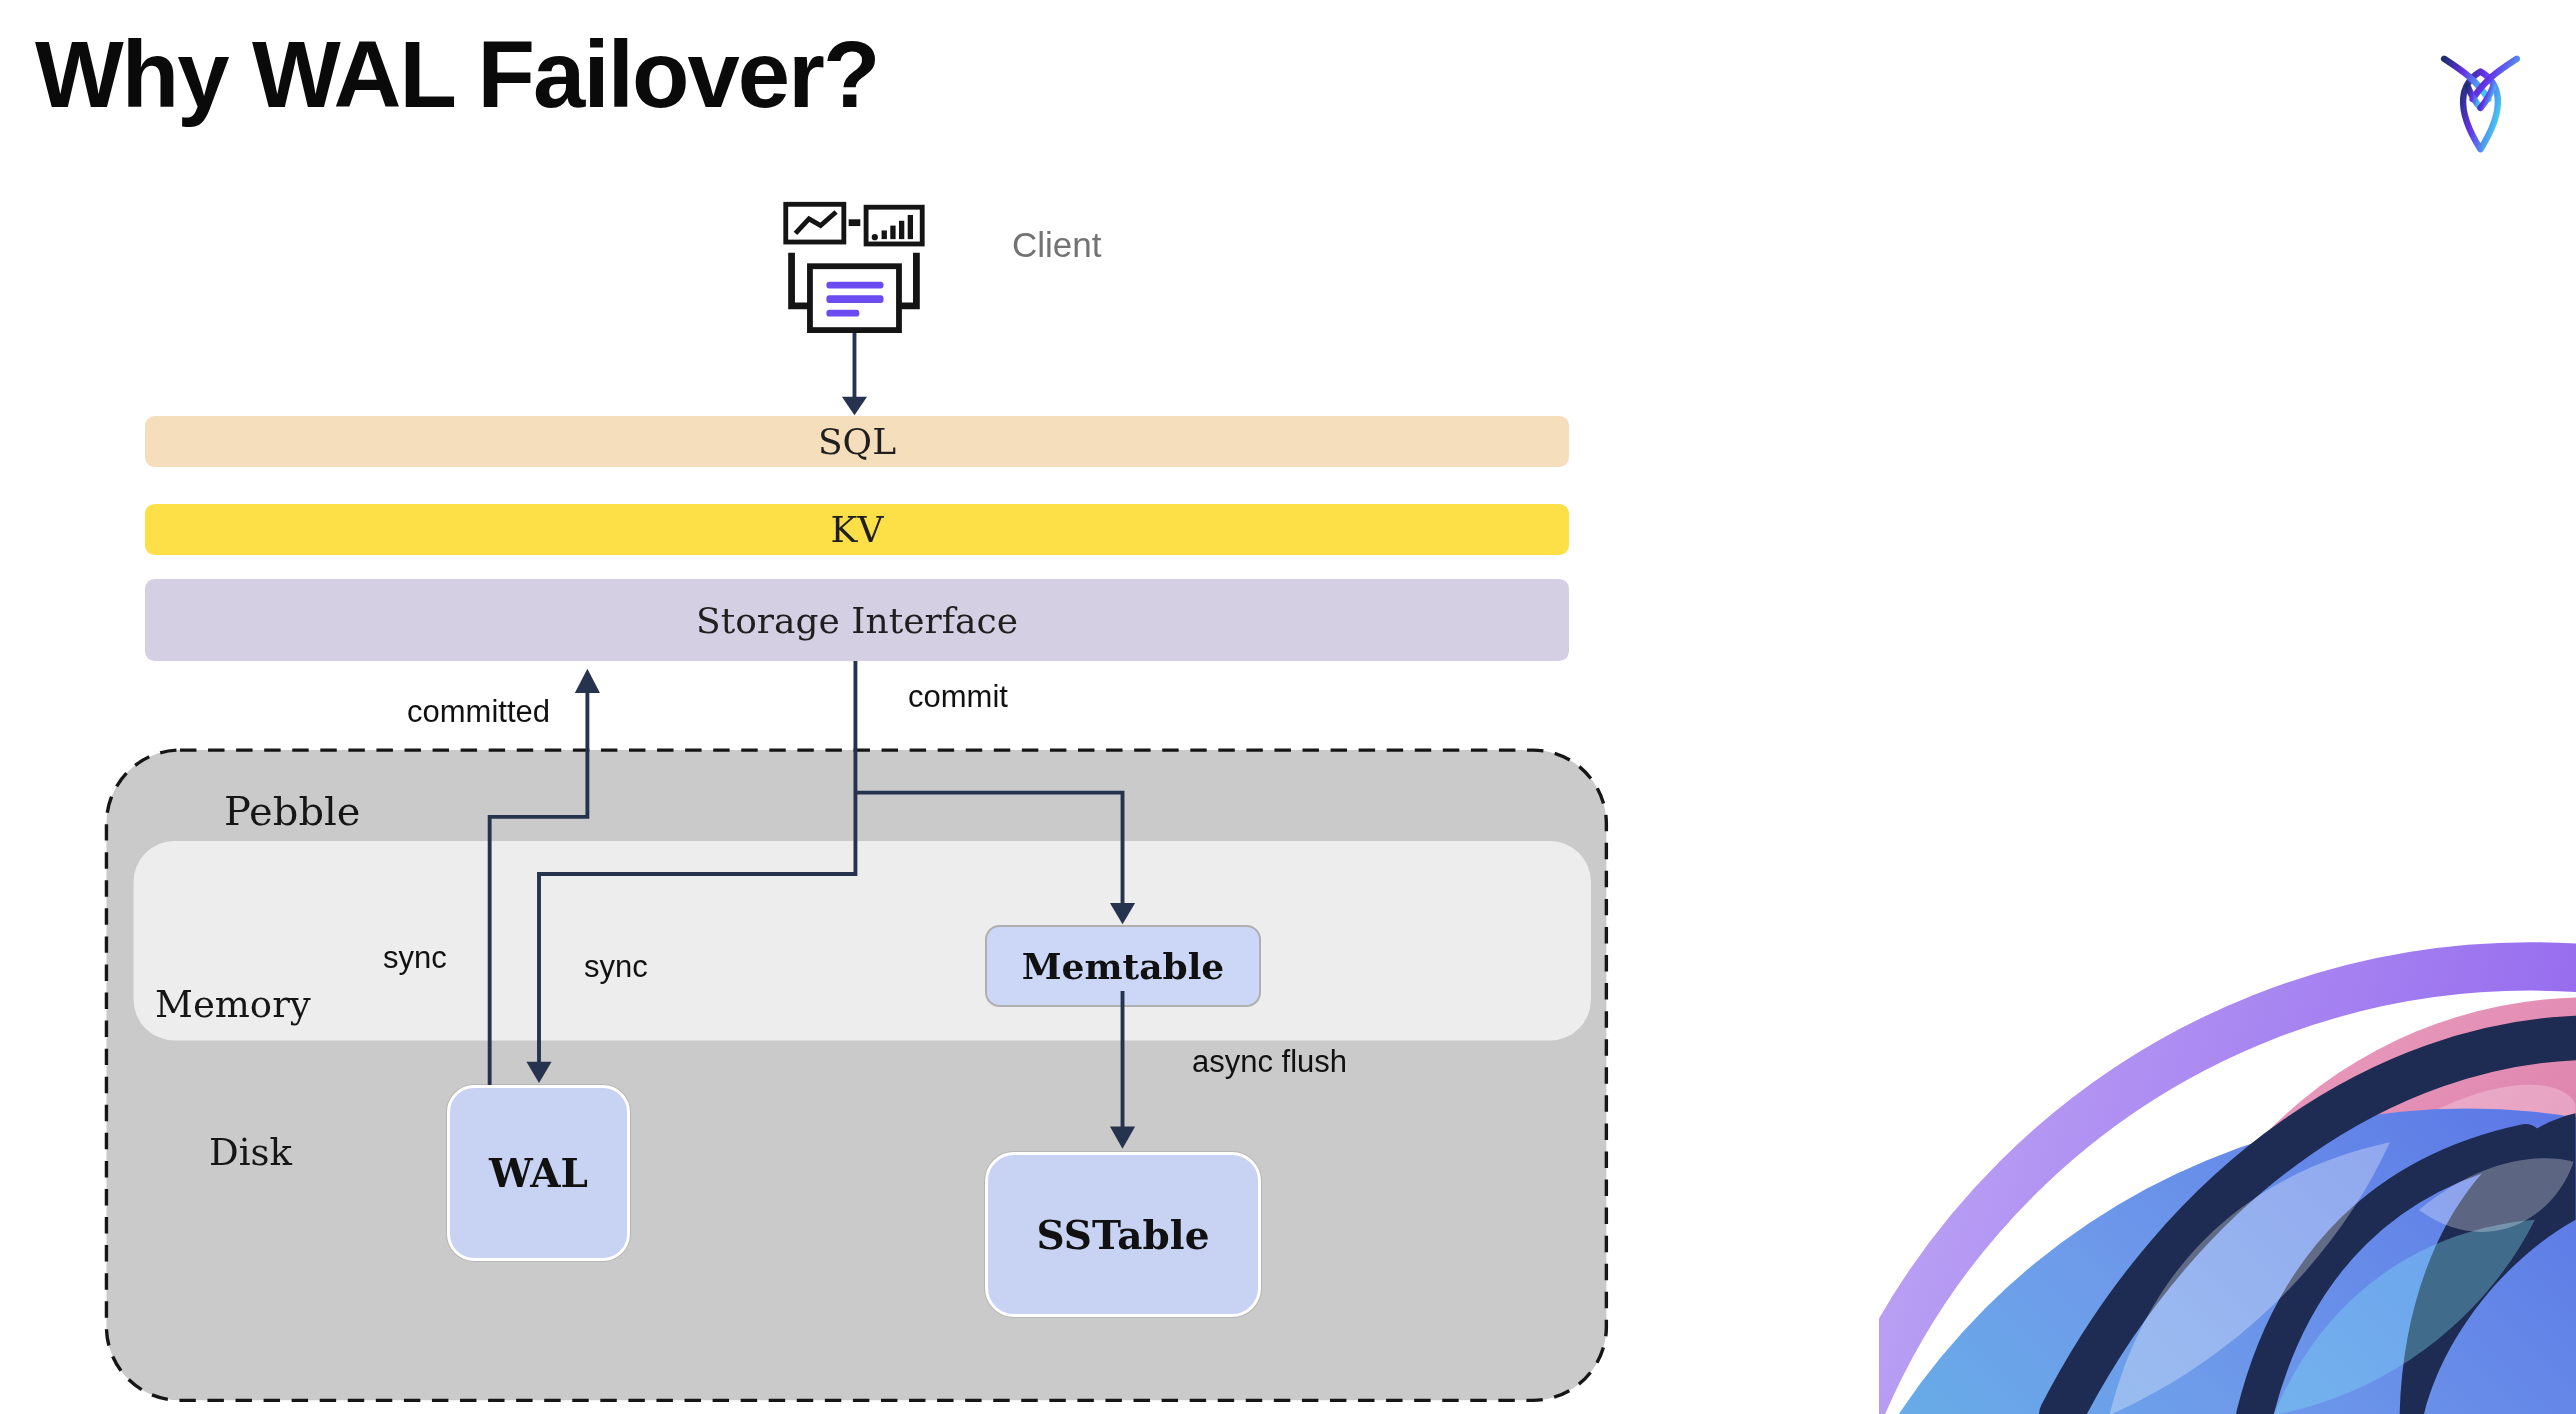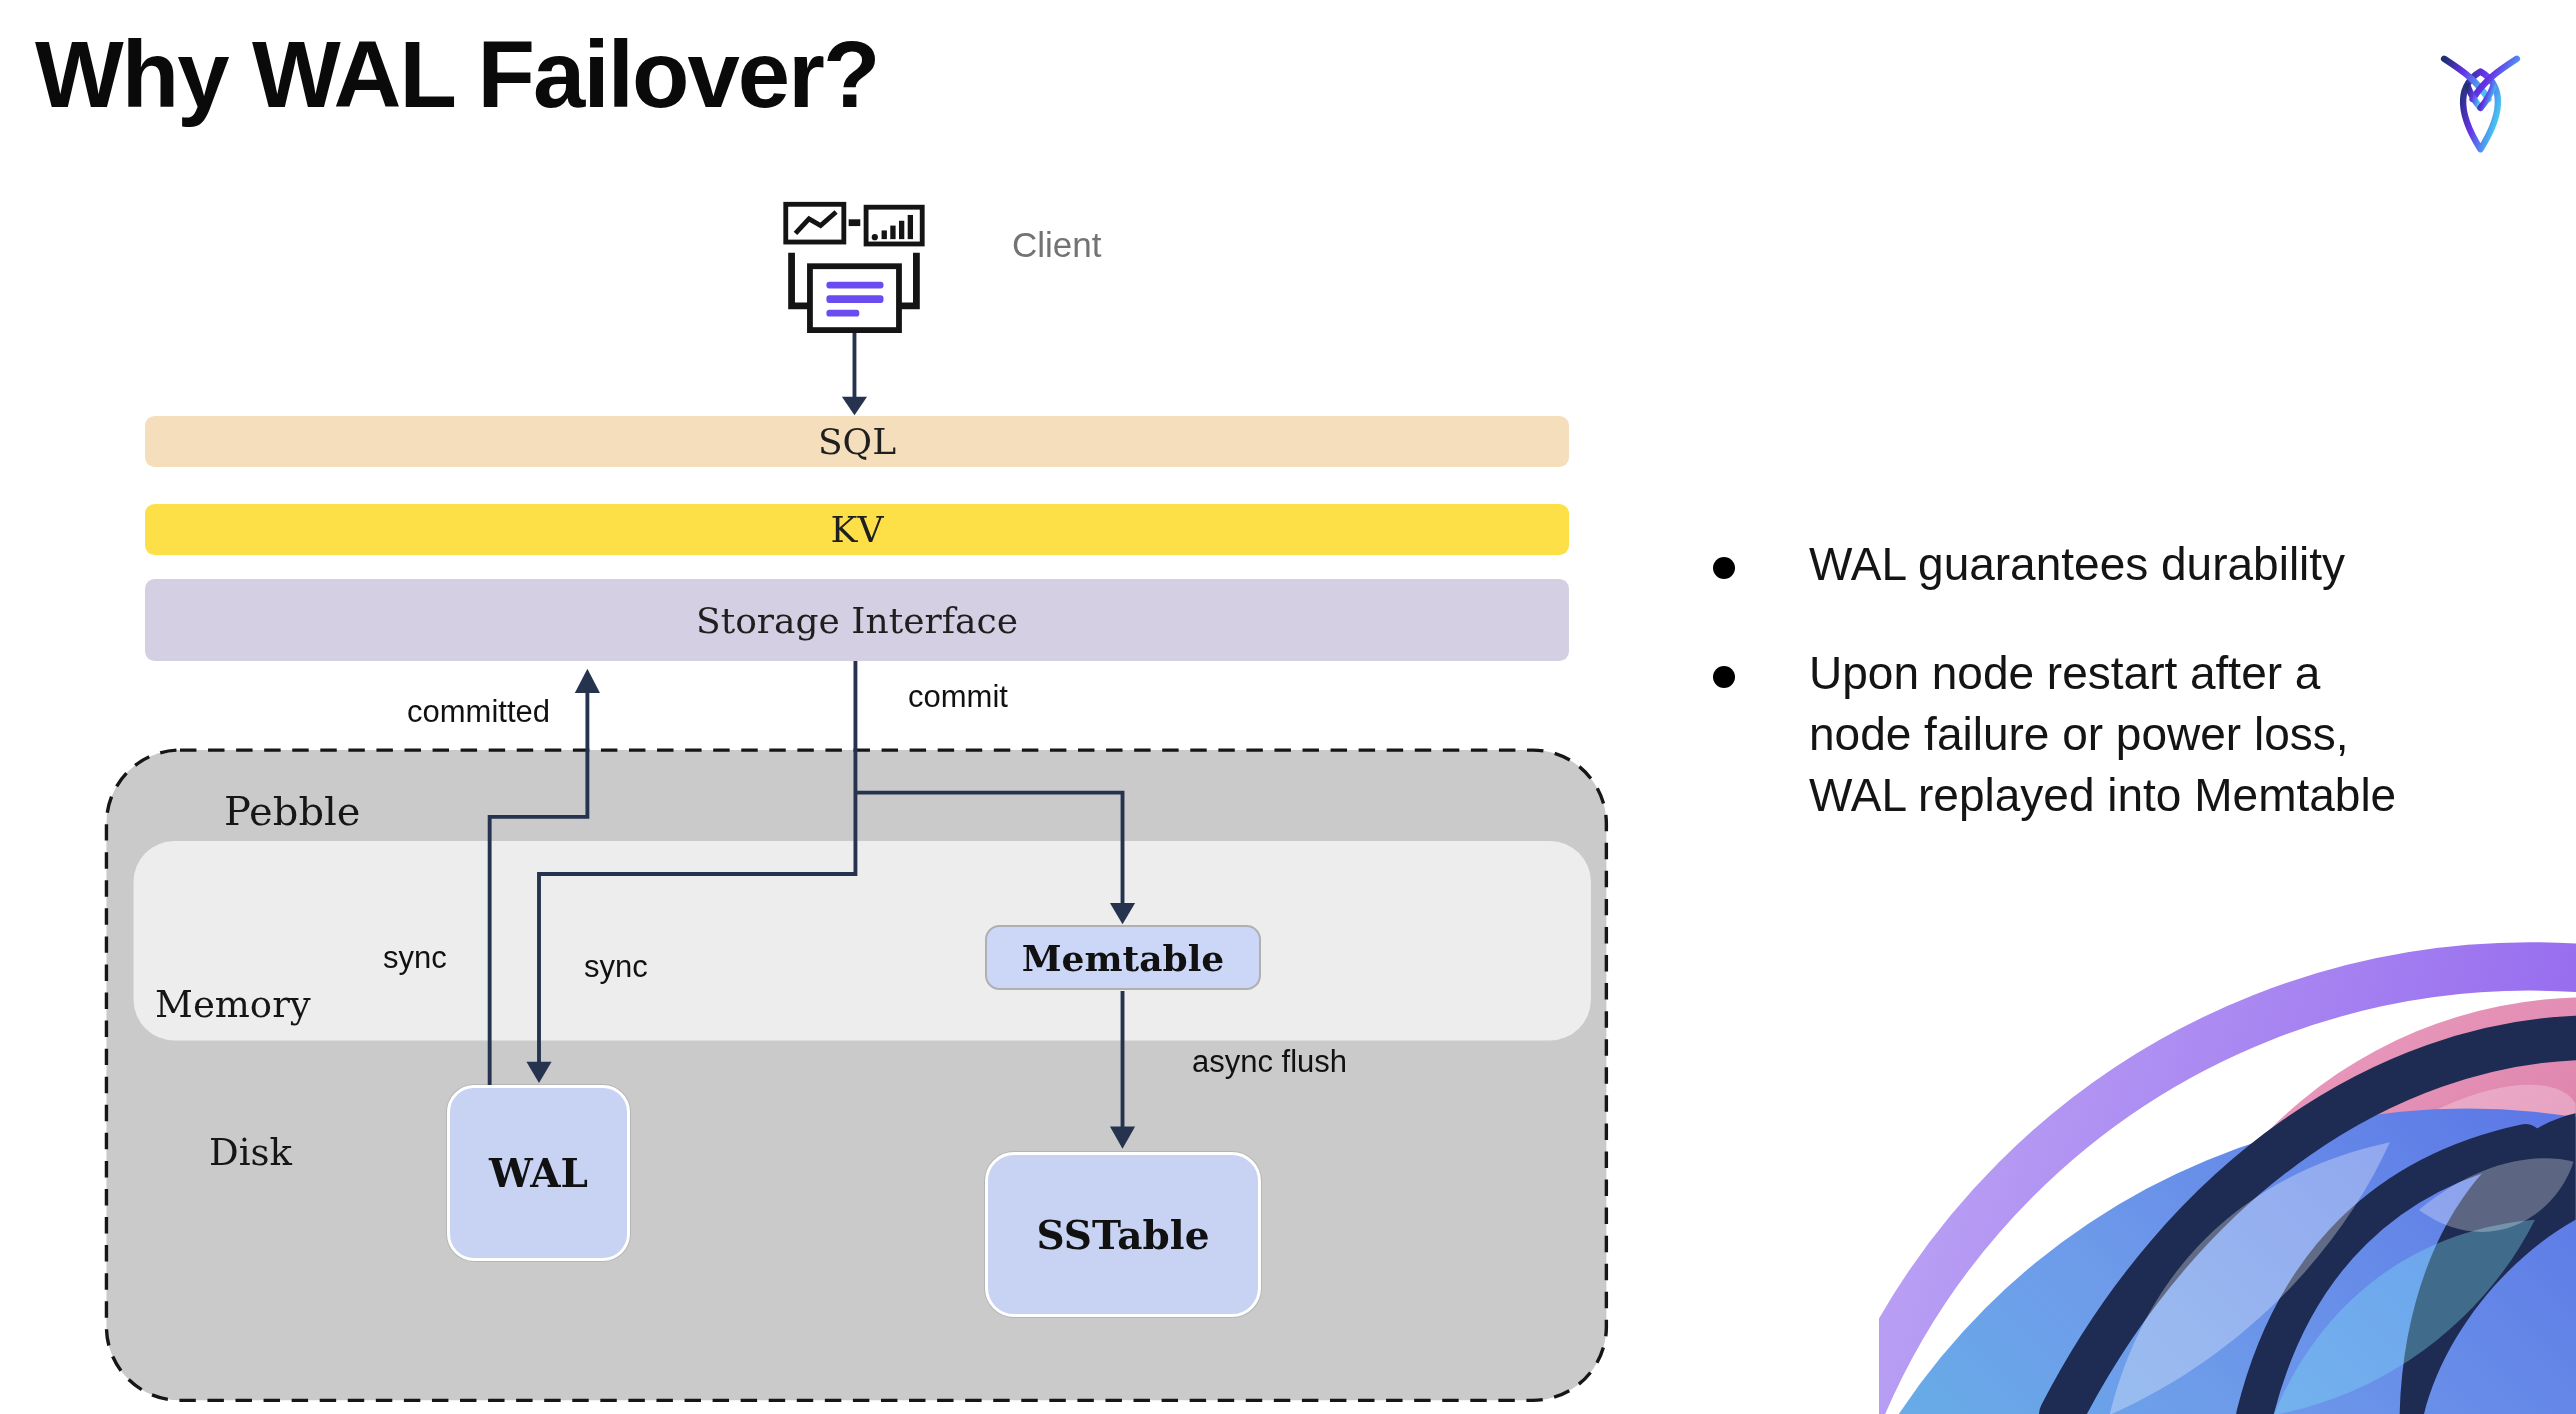--- a/index.html
+++ b/index.html
@@ -43,21 +43,21 @@
   .node{
     display:flex;align-items:center;justify-content:center;
     font-family:"DejaVu Serif", serif;font-weight:bold;color:#111;
   }
   .node-wal{
     left:447px;top:1085px;width:183px;height:176px;border-radius:27px;
     background:#c8d3f4;border:3.9px solid #ffffff;font-size:39px;
     box-shadow:0 0 0 1px rgba(0,0,0,0.10);box-sizing:border-box;
   }
   .node-memtable{
-    left:985px;top:925px;width:276px;height:65px;border-radius:14.5px;
+    left:985px;top:925px;width:276px;height:82px;border-radius:14.5px;
     background:#ccd7f8;border:2.9px solid #b0b0b0;font-size:36px;
     box-sizing:border-box;
   }
   .node-sstable{
     left:985px;top:1152px;width:276px;height:165px;border-radius:29px;
     background:#c8d3f4;border:3.9px solid #ffffff;font-size:39px;
     box-shadow:0 0 0 1px rgba(0,0,0,0.10);box-sizing:border-box;
   }
 
   
@@ -111,32 +111,20 @@
   <div class="abs node node-wal">
     <span>WAL</span>
   </div>
   <div class="abs node node-memtable">
     <span>Memtable</span>
   </div>
   <div class="abs node node-sstable">
     <span>SSTable</span>
   </div>
 
-  <div class="abs bullets">
-    <div class="bullet-row">
-      <div class="bullet-dot"></div>
-      <div class="bullet-text">WAL guarantees durability</div>
-    </div>
-    <div class="bullet-row">
-      <div class="bullet-dot"></div>
-      <div class="bullet-text">Upon node restart after a
-node failure or power loss,
-WAL replayed into Memtable</div>
-    </div>
-  </div>
 
   <svg class="abs overlay" style="left:0;top:0;" width="2576" height="1415" viewBox="0 0 2662 1462">
 
     <g stroke="#141414" fill="none" stroke-width="5">
       <rect x="812" y="211" width="60" height="39"></rect>
       <path d="M822,241 L836,226 L848,233 L864,219"></path>
       <line x1="877" y1="230" x2="889" y2="230" stroke-width="7"></line>
       <rect x="895" y="214" width="58" height="38"></rect>
       <g stroke="none" fill="#141414">
         <circle cx="904" cy="245" r="3.2"></circle>

